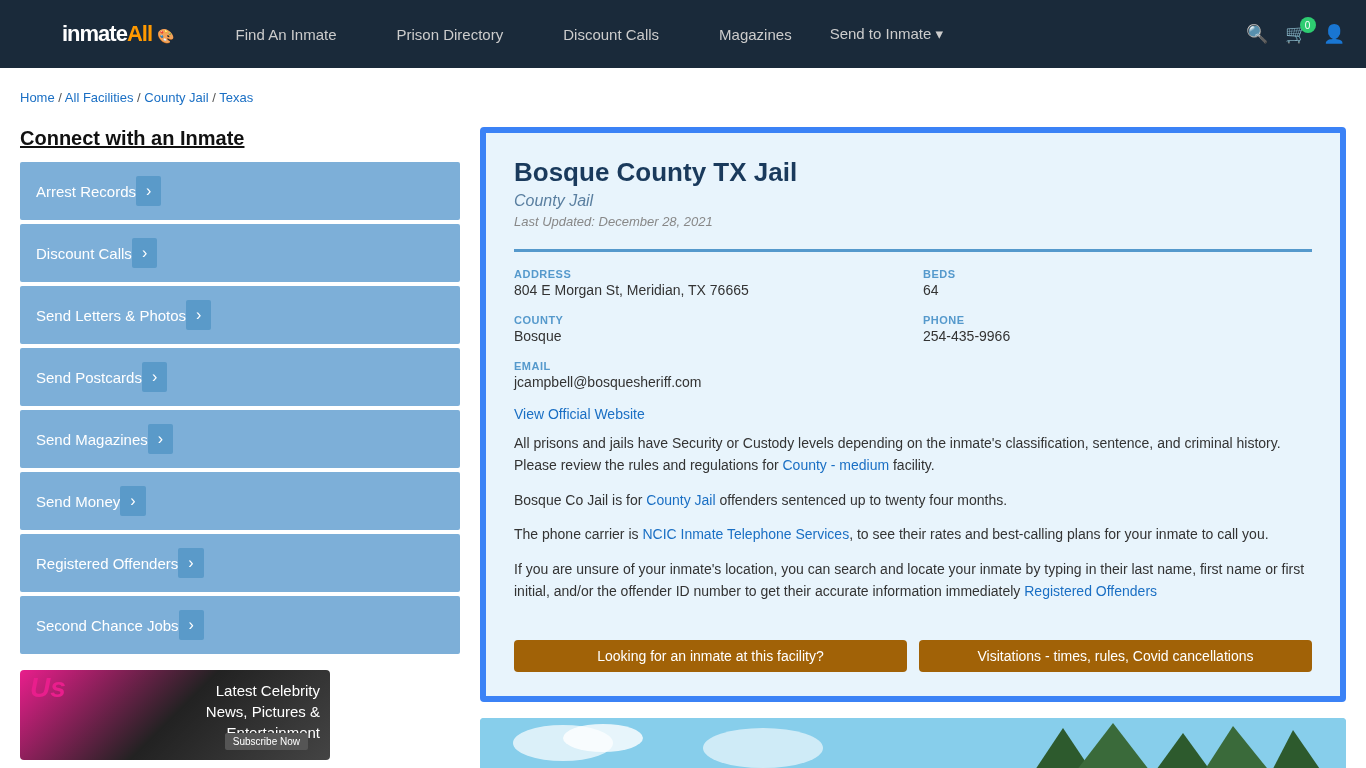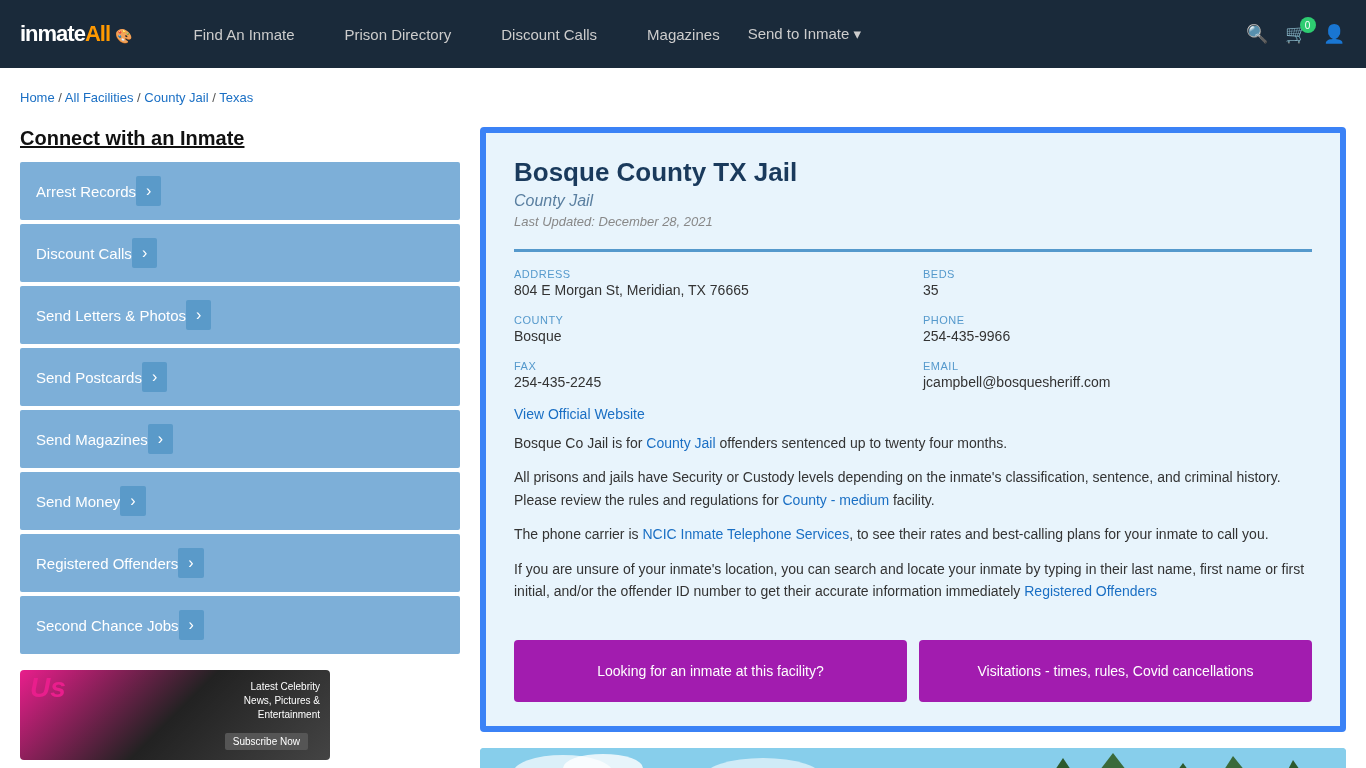--- a/index.html
+++ b/index.html
@@ -10,32 +10,33 @@
       background: #1a2a3a;
       display: flex;
       align-items: center;
       padding: 0 20px;
       height: 68px;
     }
     .nav-logo {
       display: flex;
       align-items: center;
       margin-right: 40px;
+      margin-left: 42px;
     }
     .nav-logo-text {
       color: #fff;
       font-size: 22px;
       font-weight: bold;
       letter-spacing: -1px;
     }
     .nav-logo-text span { color: #f90; }
     .nav-links {
       display: flex;
       align-items: center;
-      gap: 6px;
+      gap: 16px;
       flex: 1;
     }
     .nav-link {
       color: #ccc;
       text-decoration: none;
       padding: 0 22px;
       font-size: 15px;
       cursor: pointer;
       white-space: nowrap;
     }
@@ -134,21 +135,21 @@
       display: flex;
       align-items: center;
       overflow: hidden;
       position: relative;
     }
     .sidebar-ad-text {
       position: absolute;
       right: 10px;
       top: 10px;
       color: #fff;
-      font-size: 10px;
+      font-size: 15px;
       text-align: right;
       line-height: 1.4;
     }
     .sidebar-ad-btn {
       position: absolute;
       bottom: 10px;
       right: 22px;
       background: #555;
       color: #fff;
       font-size: 10px;
@@ -199,21 +200,21 @@
       display: grid;
       grid-template-columns: 1fr 1fr;
       gap: 16px 20px;
       border-top: 3px solid #5599cc;
       padding-top: 16px;
       margin-bottom: 16px;
     }
     .detail-label {
       font-size: 11px;
       color: #5599cc;
-      font-weight: normal;
+      font-weight: bold;
       letter-spacing: 0.5px;
       text-transform: uppercase;
       margin-bottom: 2px;
     }
     .detail-value {
       font-size: 14px;
       color: #333;
     }
     .facility-link {
       color: #1a6fc4;
@@ -227,24 +228,24 @@
       padding: 10px 0;
     }
     .facility-desc p { margin-bottom: 12px; }
     .facility-desc a, .desc-link { color: #1a6fc4; text-decoration: none; }
     .facility-buttons {
       display: flex;
       gap: 12px;
       margin-top: 16px;
     }
     .btn-green {
-      background: #a21caf;
+      background: #a16207;
       color: #fff;
       border: none;
-      padding: 23px 20px;
+      padding: 8px 20px;
       font-size: 14px;
       border-radius: 4px;
       cursor: pointer;
       flex: 1;
       text-align: center;
     }
 
     
     .facility-image {
       width: 100%;
@@ -352,48 +353,44 @@
       <div class="facility-subtitle">County Jail</div>
       <div class="facility-updated">Last Updated: December 28, 2021</div>
 
       <div class="facility-details">
         <div>
           <div class="detail-label">ADDRESS</div>
           <div class="detail-value">804 E Morgan St, Meridian, TX 76665</div>
         </div>
         <div>
           <div class="detail-label">BEDS</div>
-          <div class="detail-value">35</div>
+          <div class="detail-value">64</div>
         </div>
         <div>
           <div class="detail-label">COUNTY</div>
           <div class="detail-value">Bosque</div>
         </div>
         <div>
           <div class="detail-label">PHONE</div>
           <div class="detail-value">254-435-9966</div>
         </div>
         <div>
-          <div class="detail-label">FAX</div>
-          <div class="detail-value">254-435-2245</div>
-        </div>
-        <div>
           <div class="detail-label">EMAIL</div>
           <div class="detail-value">jcampbell@bosquesheriff.com</div>
         </div>
       </div>
 
       <a class="facility-link">View Official Website</a>
 
       <div class="facility-desc">
         <p>
-          Bosque Co Jail is for <a>County Jail</a> offenders sentenced up to twenty four months.
+          All prisons and jails have Security or Custody levels depending on the inmate's classification, sentence, and criminal history. Please review the rules and regulations for <a>County - medium</a> facility.
         </p>
         <p>
-          All prisons and jails have Security or Custody levels depending on the inmate's classification, sentence, and criminal history. Please review the rules and regulations for <a>County - medium</a> facility.
+          Bosque Co Jail is for <a>County Jail</a> offenders sentenced up to twenty four months.
         </p>
         <p>
           The phone carrier is <a>NCIC Inmate Telephone Services</a>, to see their rates and best-calling plans for your inmate to call you.
         </p>
         <p>
           If you are unsure of your inmate's location, you can search and locate your inmate by typing in their last name, first name or first initial, and/or the offender ID number to get their accurate information immediately <a>Registered Offenders</a>
         </p>
       </div>
 
       <div class="facility-buttons">

